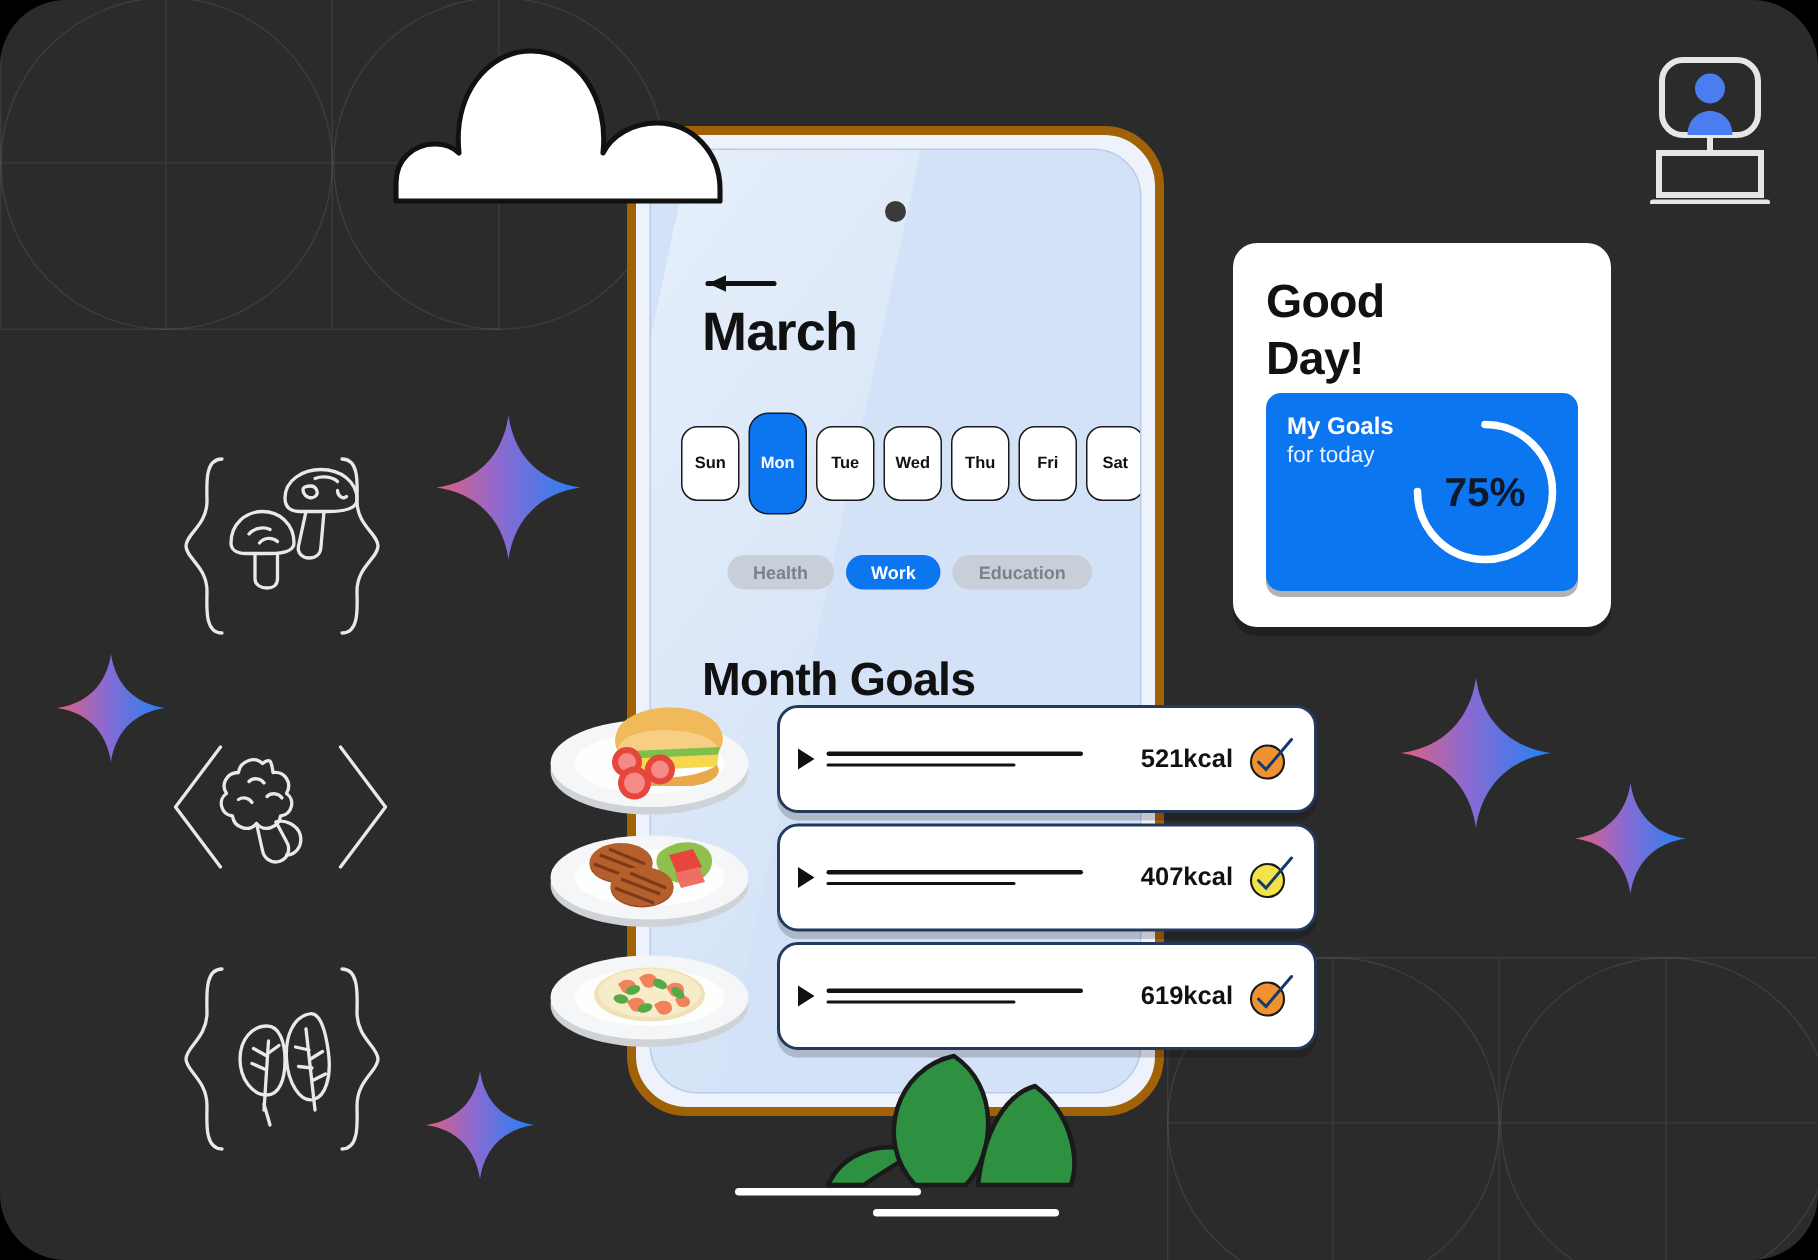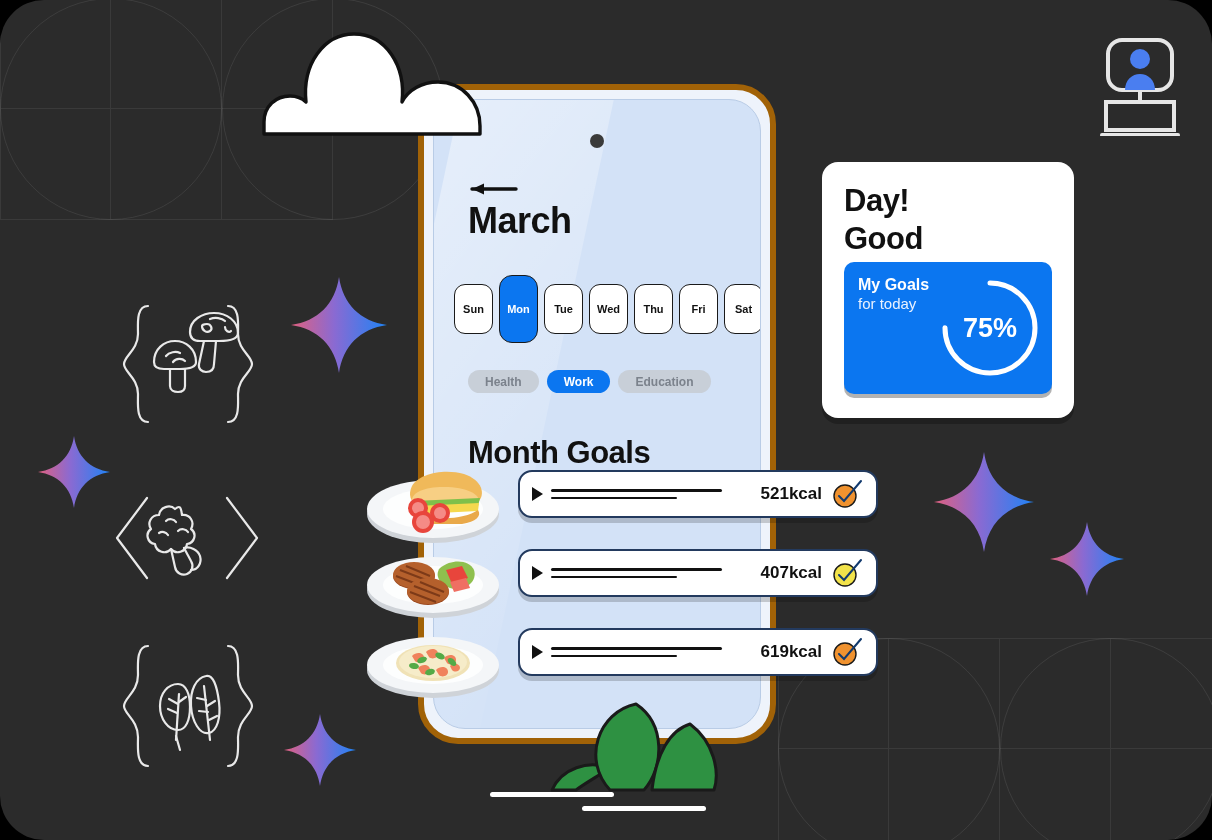--- a/index.html
+++ b/index.html
@@ -39,31 +39,31 @@
          color:#111;letter-spacing:-.5px;}
 
   
   #week{position:absolute;left:20px;top:175px;display:flex;gap:6px;align-items:center;}
   .day{width:39px;height:50px;background:#fff;border:1.6px solid #1a1a1a;border-radius:11px;
        display:flex;align-items:center;justify-content:center;
        font-size:11px;font-weight:700;color:#111;box-sizing:border-box;}
   .day.sel{background:#0b76f0;color:#fff;height:68px;border-radius:13px;}
 
   
-  #chips{position:absolute;left:34px;top:270px;display:flex;gap:8px;justify-content:space-between;}
+  #chips{position:absolute;left:51px;top:270px;display:flex;gap:8px;justify-content:space-between;}
   .chip{height:23px;padding:0 17px;border-radius:14px;background:#c8cfd8;color:#7b828c;
         font-size:12px;font-weight:700;display:flex;align-items:center;}
   .chip.sel{background:#0b76f0;color:#fff;}
 
   
   .mgoals{position:absolute;left:34px;top:335px;font-size:31px;font-weight:700;
           color:#111;letter-spacing:-.5px;}
 
   
-  .goalrow{position:absolute;left:518px;width:360px;height:48px;background:#fff;
+  .goalrow{position:absolute;left:518px;width:360px;height:72px;background:#fff;
            border:2px solid #233a5e;border-radius:14px;box-sizing:border-box;
            display:flex;align-items:center;padding:0 14px 0 12px;
            box-shadow:0 5px 0 rgba(0,0,0,.18);}
   .tri{width:0;height:0;border-left:11px solid #111;border-top:7px solid transparent;
        border-bottom:7px solid transparent;margin-right:8px;flex:none;}
   .bars{flex:1;display:flex;flex-direction:column;gap:5px;}
   .bar{height:2.5px;background:#111;border-radius:2px;}
   .kcal{font-size:17px;font-weight:700;color:#111;margin:0 10px 0 6px;white-space:nowrap;}
   .chk{position:relative;width:30px;height:30px;flex:none;}
 
@@ -74,21 +74,21 @@
   #goodday{position:absolute;left:822px;top:162px;width:252px;height:256px;background:#fff;
            border-radius:16px;box-sizing:border-box;padding:20px 22px;
            box-shadow:0 6px 0 rgba(0,0,0,.25);}
   .gtitle{font-size:31px;font-weight:700;color:#111;line-height:1.22;letter-spacing:-.5px;}
   #plancard{position:absolute;left:22px;top:100px;width:208px;height:132px;background:#0b76f0;
             border-radius:10px;box-shadow:0 4px 0 rgba(0,0,0,.3);overflow:hidden;}
   .pl1{position:absolute;left:14px;top:14px;color:#fff;font-size:16px;font-weight:700;}
   .pl2{position:absolute;left:14px;top:33px;color:#e9f2ff;font-size:15px;}
   #ring{position:absolute;right:6px;top:10px;width:112px;height:112px;}
   .pct{position:absolute;right:6px;top:10px;width:112px;height:112px;display:flex;
-       align-items:center;justify-content:center;color:#ffffff;font-size:27px;font-weight:700;}
+       align-items:center;justify-content:center;color:#0f172a;font-size:27px;font-weight:700;}
 
   
   .deco{position:absolute;}
   .sparkle{position:absolute;}
   #cloud{position:absolute;left:258px;top:28px;}
   #leaf{position:absolute;left:548px;top:690px;}
   .wline{position:absolute;height:5px;background:#fff;border-radius:3px;}
   #usericon{position:absolute;left:1100px;top:36px;}
 </style>
 </head>
@@ -366,22 +366,22 @@
       <div class="chk">
         <svg width="30" height="30" viewBox="0 0 30 30">
           <circle cx="13" cy="17" r="11" fill="#f0922f" stroke="#1a1a1a" stroke-width="1.4"></circle>
           <path d="M7 17 L12 22 L29 2" stroke="#123a6e" stroke-width="2" fill="none" stroke-linecap="round"></path>
         </svg>
       </div>
     </div>
 
     <div id="goodday">
       <div class="gtitle">
+        <div>Good</div>
         <div>Day!</div>
-        <div>Good</div>
       </div>
       <div id="plancard">
         <div class="pl1">My Goals</div>
         <div class="pl2">for today</div>
         <svg id="ring" viewBox="0 0 112 112">
           <circle cx="56" cy="56" r="45" fill="none" stroke="#ffffff" stroke-width="5" stroke-linecap="round" stroke-dasharray="212.1 282.7" transform="rotate(-90 56 56)"></circle>
         </svg>
         <div class="pct">75%</div>
       </div>
     </div>

